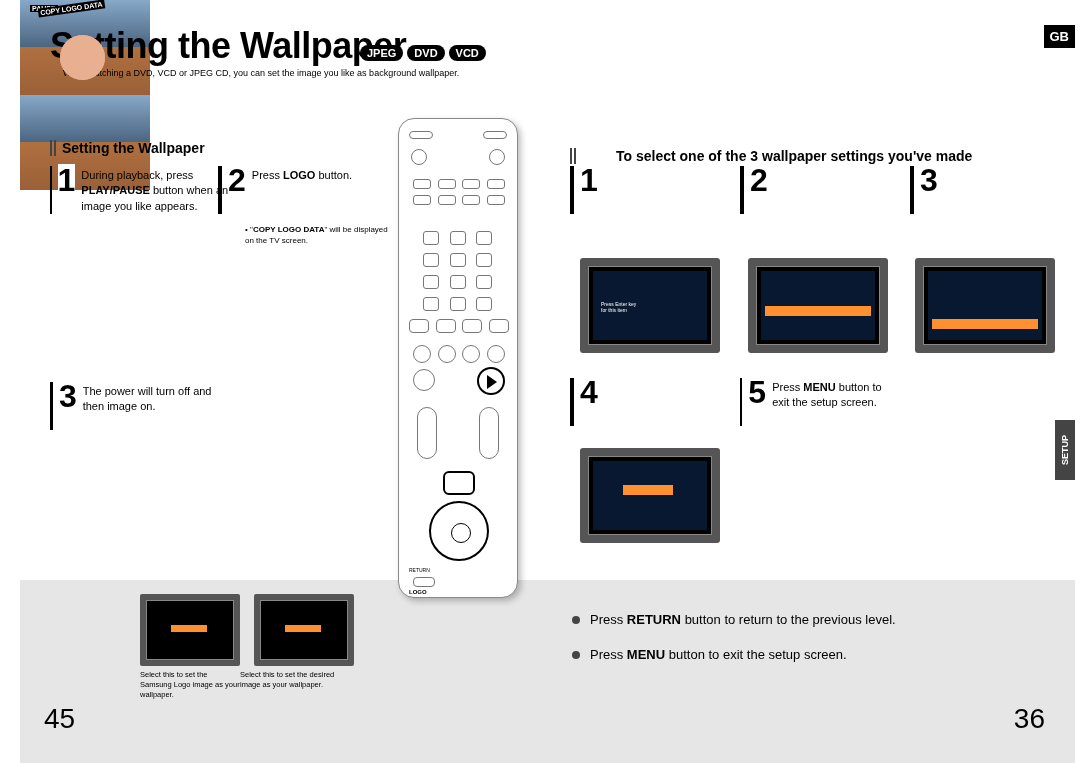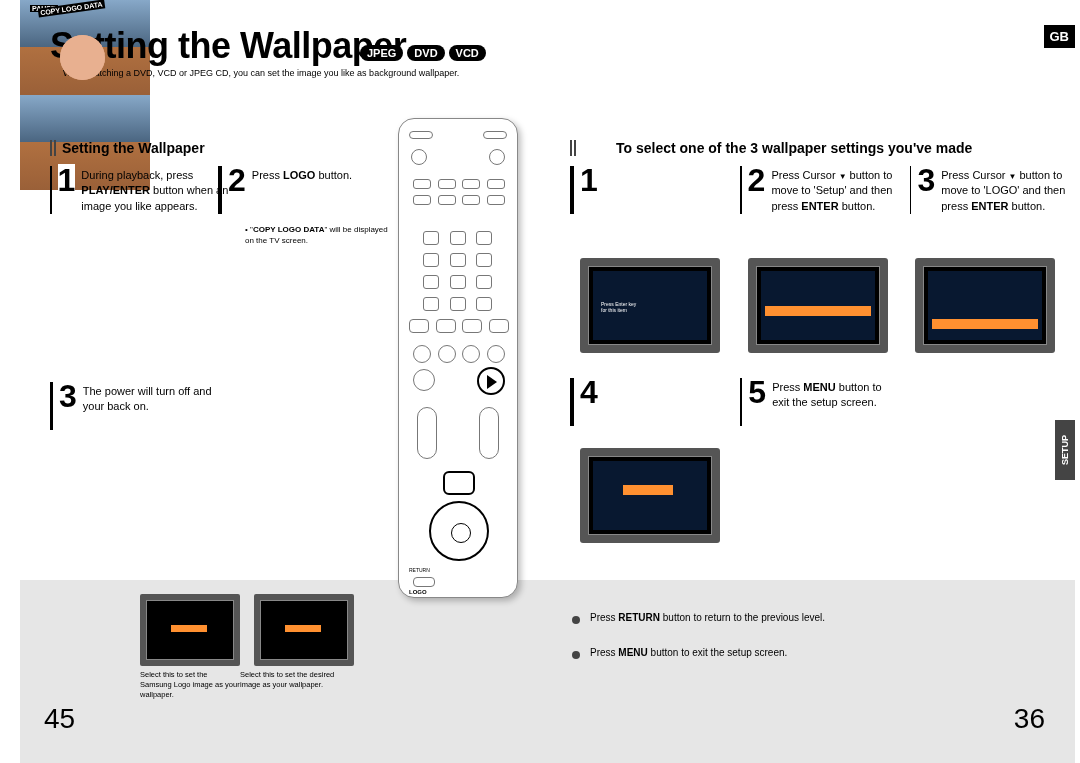--- a/index.html
+++ b/index.html
@@ -59,21 +59,21 @@
     font-size: 9px;
   }
   .subhead {
     position: absolute;
     font-size: 14px;
     font-weight: bold;
     border-left: 6px double #444;
     padding-left: 6px;
   }
   .subhead.left { left: 30px; top: 140px; }
-  .subhead.right { left: 550px; top: 140px; padding-left: 40px; }
+  .subhead.right { left: 550px; top: 148px; padding-left: 40px; }
 
   
   .step {
     position: absolute;
     display: flex;
     align-items: flex-start;
     gap: 6px;
   }
   .num {
     font-size: 32px;
@@ -153,21 +153,21 @@
   .btv { position:absolute; width:100px; height:72px; background:#555; border-radius:2px;}
   .btv .scr { position:absolute; inset:6px; background:#000; border:1px solid #888;}
   .btv .hl { position:absolute; left:24px; top:24px; width:36px; height:7px; background:#ff9030;}
   .bcap { position:absolute; font-size:7.5px; line-height:1.3; width:100px; }
 
   .tipbullet {
     position: absolute;
     width: 8px; height: 8px; border-radius: 50%;
     background: #444;
   }
-  .tiptext { position: absolute; font-size: 10px; }
+  .tiptext { position: absolute; font-size: 13px; }
   .tb1 { left: 552px; top: 616px; }
   .tt1 { left: 570px; top: 612px; }
   .tb2 { left: 552px; top: 651px; }
   .tt2 { left: 570px; top: 647px; }
 
   .pagenum {
     position: absolute;
     bottom: 28px;
     font-size: 28px;
   }
@@ -244,55 +244,53 @@
   </div>
   <div class="gb">GB</div>
   <div class="intro">While watching a DVD, VCD or JPEG CD, you can set the image you like as background wallpaper.</div>
 
   <div class="subhead left">Setting the Wallpaper</div>
   <div class="subhead right">To select one of the 3 wallpaper settings you've made</div>
 
   <div class="step s1">
     <div class="bar"></div>
       <div class="num">1</div>
-    <div class="stext">During playback, press <b>PLAY/ENTER</b> button when an image you like appears.</div>
+    <div class="stext">During playback, press <b>PLAY/PAUSE</b> button when an image you like appears.</div>
   </div>
   <div class="step s2">
     <div class="bar"></div>
       <div class="num">2</div>
     <div class="stext">Press <b>LOGO</b> button.</div>
   </div>
   <div class="note note1">• "<b>COPY LOGO DATA</b>" will be displayed on the TV screen.</div>
 
   <div class="photo1">
     <span class="phlabel">PAUSE</span>
   </div>
   <div class="photo2">
     <span class="copylogo" style="left:18px;top:4px">COPY LOGO DATA</span>
   </div>
 
   <div class="step s3">
     <div class="bar"></div>
       <div class="num">3</div>
-    <div class="stext">The power will turn off and your back on.</div>
+    <div class="stext">The power will turn off and then image on.</div>
   </div>
 
   <div class="step r1">
     <div class="bar"></div>
       <div class="num">1</div>
   </div>
   <div class="step r2">
     <div class="bar"></div>
       <div class="num">2</div>
-    <div class="stext">Press Cursor <span class="dn-arrow"></span> button to move to 'Setup' and then press <b>ENTER</b> button.</div>
   </div>
   <div class="step r3">
     <div class="bar"></div>
       <div class="num">3</div>
-    <div class="stext">Press Cursor <span class="dn-arrow"></span> button to move to 'LOGO' and then press <b>ENTER</b> button.</div>
   </div>
   <div class="step r4">
     <div class="bar"></div>
       <div class="num">4</div>
   </div>
   <div class="step r5">
     <div class="bar"></div>
       <div class="num">5</div>
     <div class="stext">Press <b>MENU</b> button to exit the setup screen.</div>
   </div>

